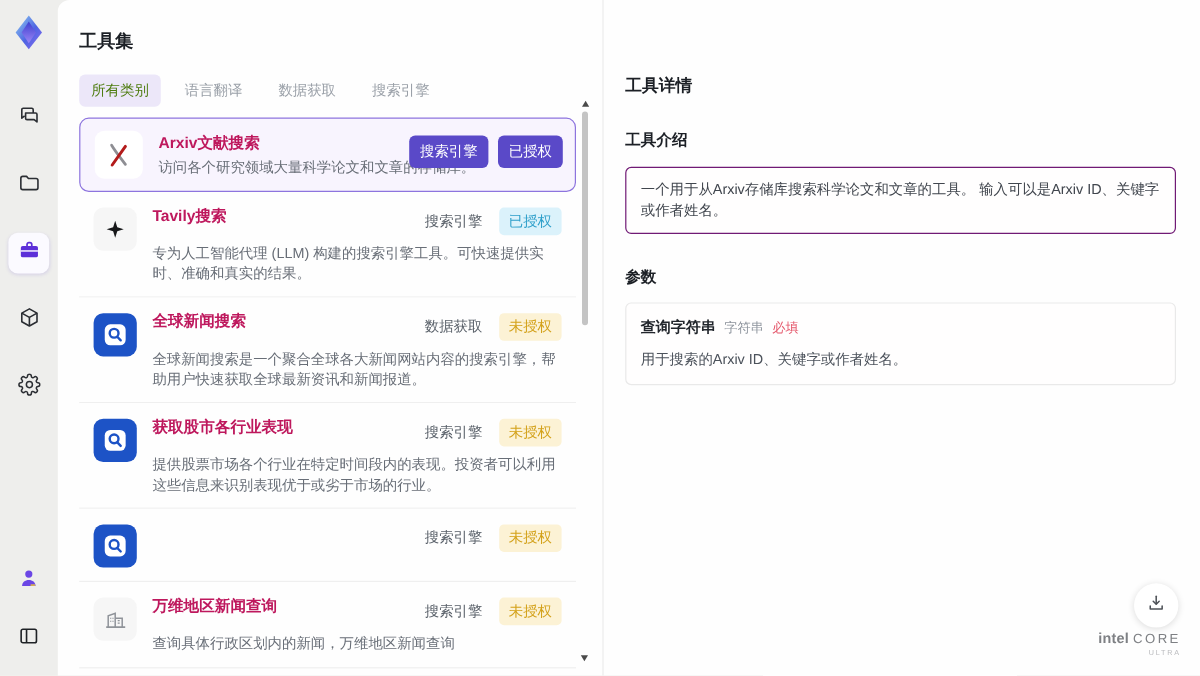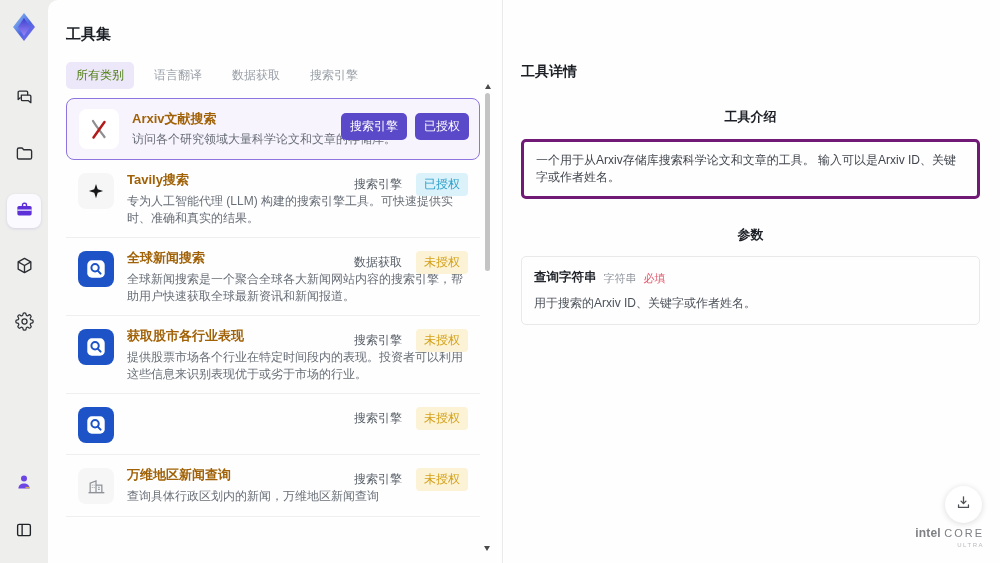--- a/index.html
+++ b/index.html
@@ -26,22 +26,22 @@
   .cards { margin:9px 0 0 18px; width:414px; }
 
   .card-selected { position:relative; border:1.5px solid #8d74de; background:#f8f4fe; border-radius:8px; height:62px; display:flex; align-items:center; gap:13px; padding:0 12px; cursor:pointer; }
   .card-selected .icon-tile { background:#ffffff; }
   .sel-meta { position:absolute; right:10px; top:14px; display:flex; gap:8px; }
   .pill { background:#5a49c8; color:#ffffff; font-size:12px; padding:5px 9px; border-radius:5px; white-space:nowrap; }
 
   .card { position:relative; display:flex; gap:13px; align-items:flex-start; padding:11px 12px 11px 12px; border-bottom:1px solid #efefef; cursor:pointer; background:#fefefe; }
   .card:first-of-type { margin-top:7px; }
   .card-body { flex:1; min-width:0; }
-  .card-title { font-size:13px; font-weight:bold; color:#a16207; padding-right:140px; line-height:17px; }
-  .card-desc { margin-top:5px; font-size:12px; color:#686e77; line-height:16.5px; }
+  .card-title { font-size:13px; font-weight:bold; color:#be185d; padding-right:140px; line-height:17px; }
+  .card-desc { margin-top:15px; font-size:12px; color:#686e77; line-height:16.5px; }
   .card-selected .card-title { padding-right:0; }
   .card-selected .card-desc { margin-top:4px; }
   .card-meta { position:absolute; right:12px; top:13px; display:flex; align-items:center; gap:14px; }
   .cat-text { font-size:12px; color:#596069; white-space:nowrap; }
   .badge { font-size:12px; padding:3px 8px; border-radius:4px; white-space:nowrap; }
   .badge.yes { background:#dbf2fb; color:#2e9fca; }
   .badge.no  { background:#fcf2d5; color:#d3a119; }
 
   .icon-tile { width:40px; height:40px; min-width:40px; border-radius:8px; display:flex; align-items:center; justify-content:center; }
   .card .icon-tile { width:36px; height:36px; min-width:36px; margin-top:2px; }
@@ -51,24 +51,24 @@
   
   .scrollbar-track { position:absolute; right:11px; top:84px; bottom:12px; width:7px; }
   .scroll-arrow { width:0; height:0; border-left:3.5px solid transparent; border-right:3.5px solid transparent; margin:0 auto; }
   .scroll-arrow.up { border-bottom:5px solid #4a4a4a; }
   .scroll-arrow.down { border-top:5px solid #4a4a4a; position:absolute; bottom:0; left:0; }
   .scroll-thumb { position:absolute; top:9px; left:1px; width:5px; height:178px; background:#c4c4c4; border-radius:3px; }
 
   
   .detail-col { position:absolute; left:454px; top:0; right:0; bottom:0; border-left:1px solid #ebebeb; padding:26px 20px 0 18px; }
   .detail-title { font-size:14px; font-weight:bold; color:#1c2026;margin-top:37px; }
-  .section-h { font-size:13px; font-weight:bold; color:#1c2026; margin-top:27px;text-align:center; }
-  .intro-box { margin-top:13px; border:3px solid #701a75; border-radius:5px; background:#fffefe; padding:10px 12px; font-size:12px; color:#41464e; line-height:17px; }
+  .section-h { font-size:13px; font-weight:bold; color:#1c2026; margin-top:27px; }
+  .intro-box { margin-top:13px; border:1px solid #701a75; border-radius:5px; background:#fffefe; padding:10px 12px; font-size:12px; color:#41464e; line-height:17px; }
   .param-box { margin-top:12px; border:1px solid #e9e9e9; border-radius:5px; background:#fffefe; padding:12px; }
-  .param-head { display:flex; align-items:flex-end; gap:7px; }
+  .param-head { display:flex; align-items:center; gap:7px; }
   .param-name { font-size:12.5px; font-weight:bold; color:#22262c; }
   .param-type { font-size:11px; color:#8d939c; }
   .param-required { font-size:11px; color:#e5586c; }
   .param-desc { margin-top:9px; font-size:12px; color:#4c525b; }
 
   
   .fab { position:absolute; right:18px; bottom:40px; width:37px; height:37px; border-radius:50%; background:#ffffff; box-shadow:0 1px 6px rgba(0,0,0,.14); display:flex; align-items:center; justify-content:center; cursor:pointer; }
   .intel-badge { position:absolute; right:16px; bottom:12px; text-align:right; color:#7e8084; line-height:11px; }
   .intel-row { font-size:12px; white-space:nowrap; }
   .intel-name { font-weight:bold; letter-spacing:.2px; }

